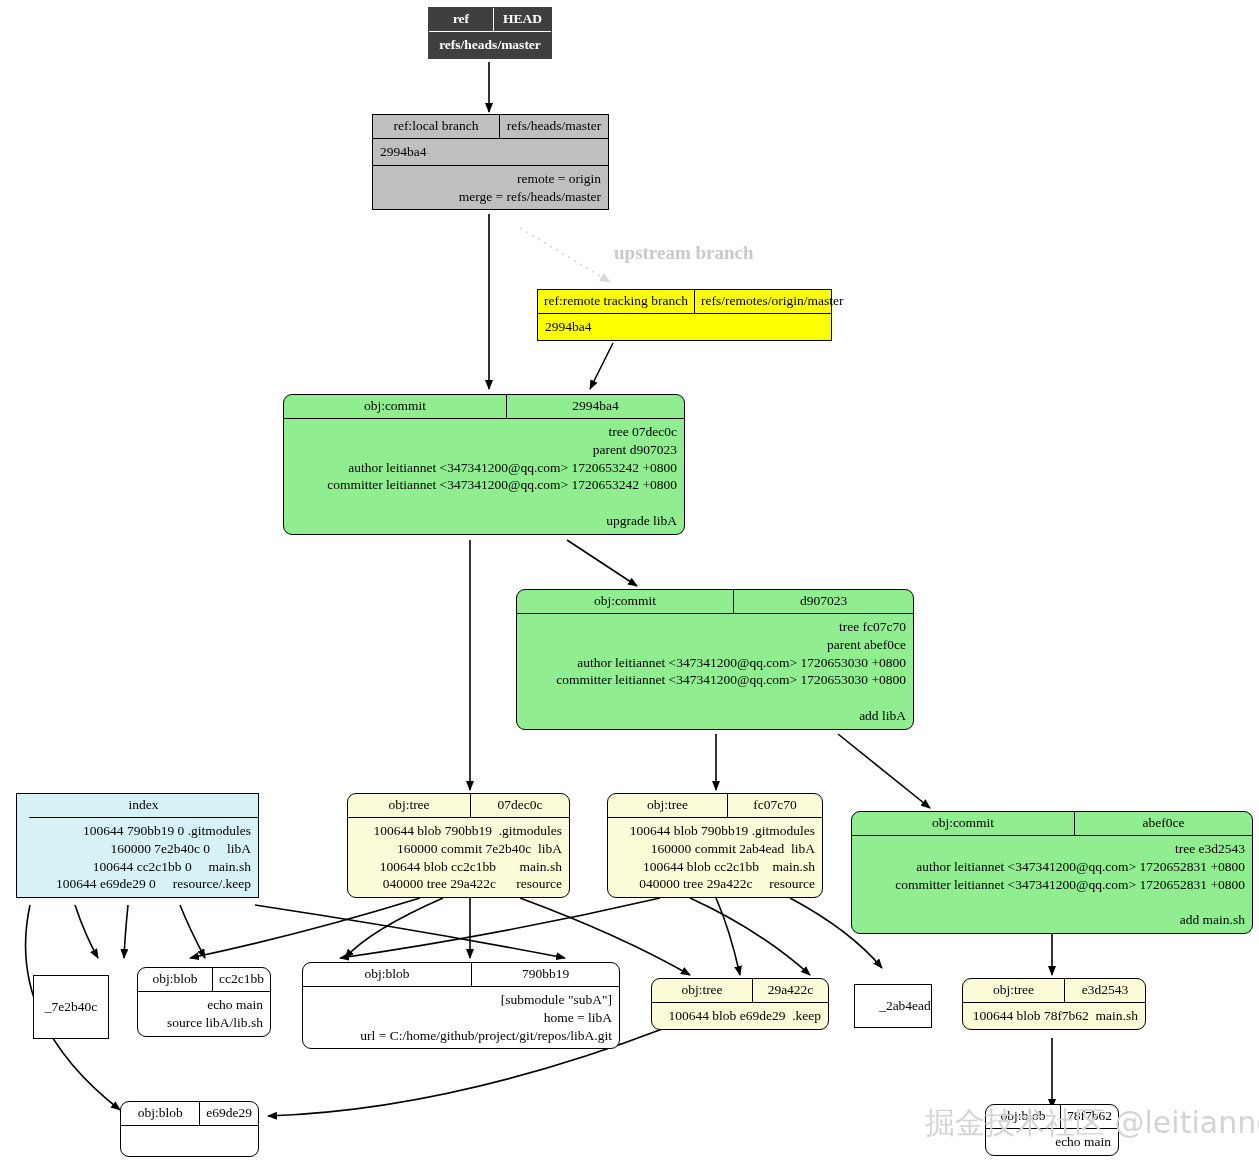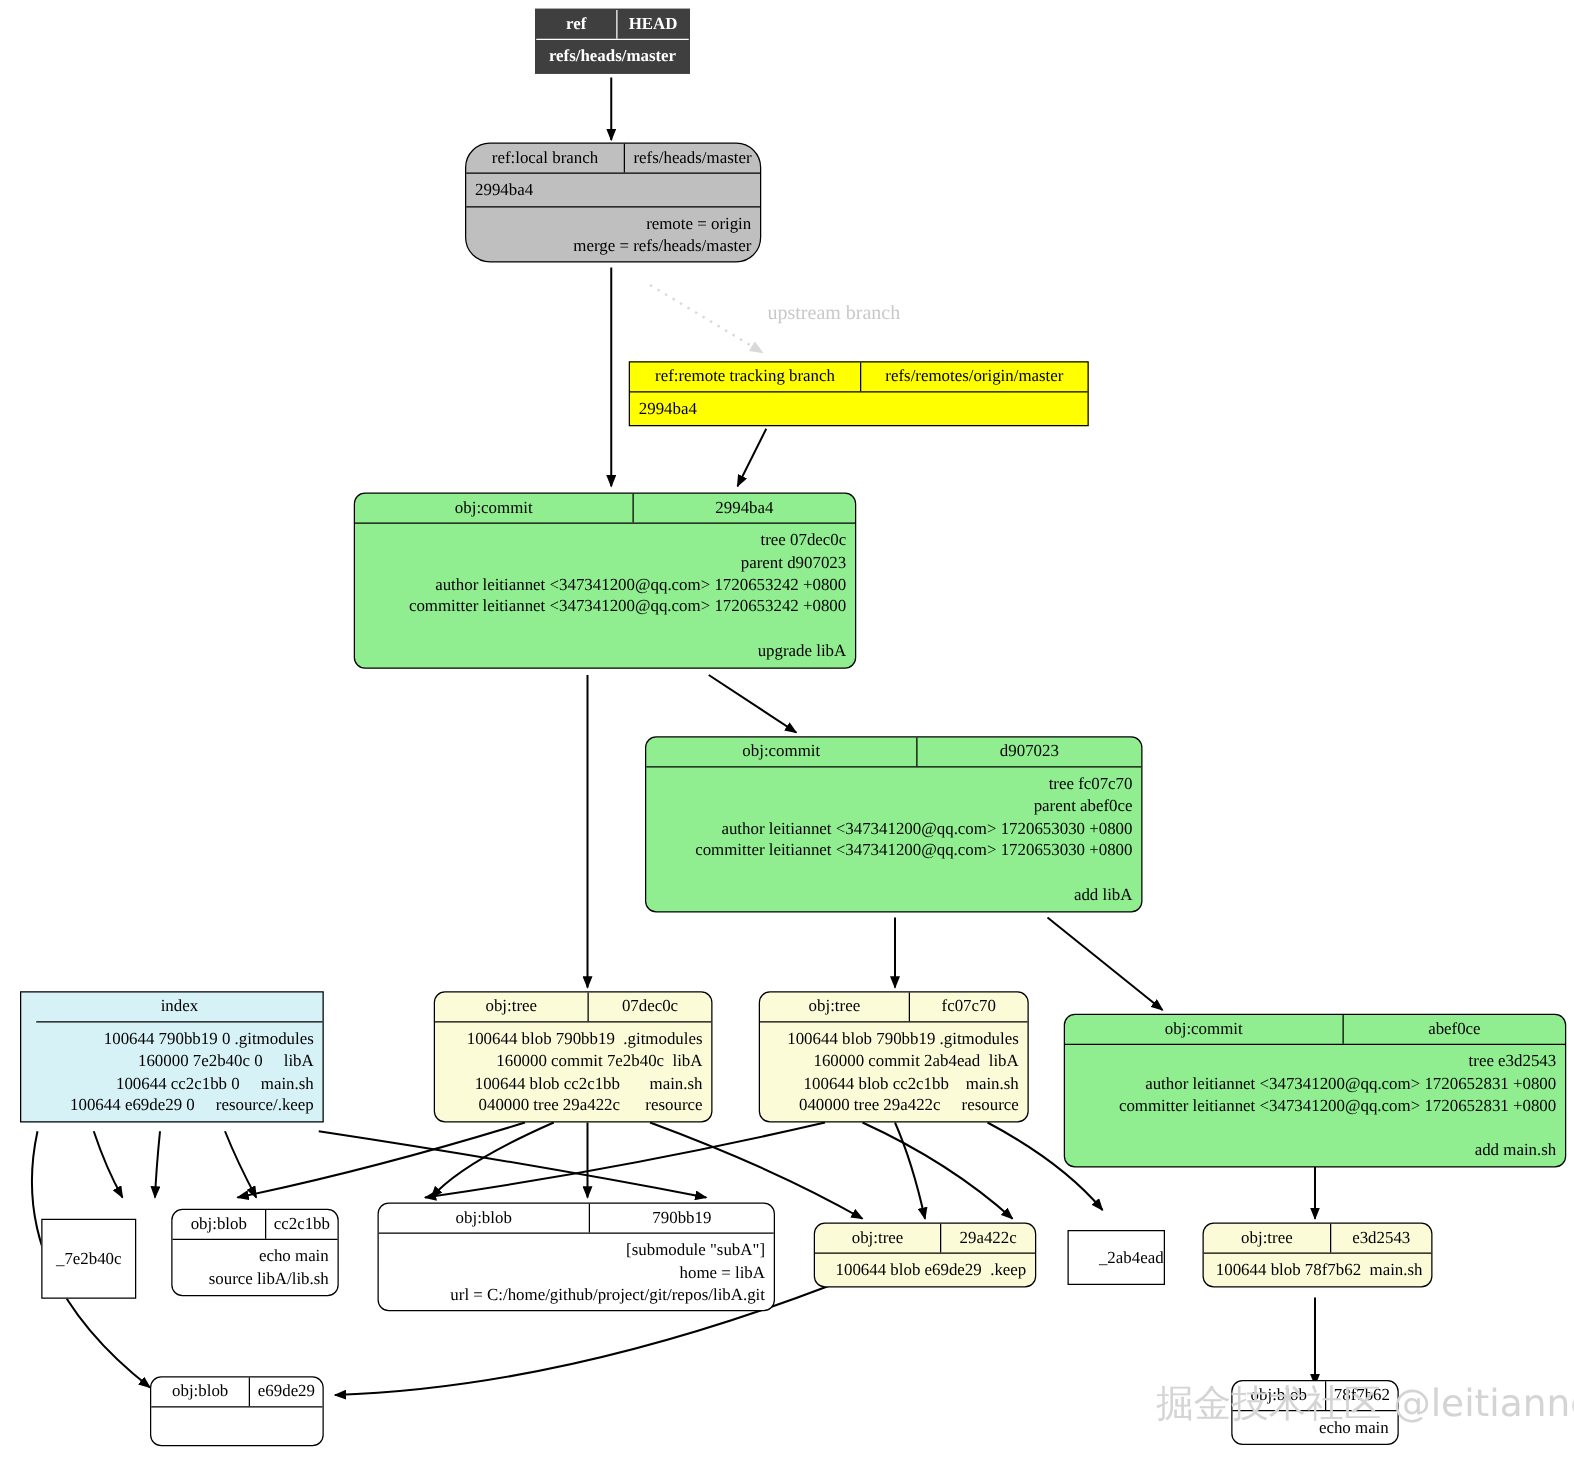--- a/index.html
+++ b/index.html
@@ -19,34 +19,34 @@
     padding:3px 6px;font-size:13.5px;line-height:1.25;white-space:nowrap;
   }
   .hdr .cell.left{border-right:1px solid #000;}
   .body{border-top:1px solid #000;padding:4px 7px;font-size:13.5px;line-height:1.32;}
   .body .row{white-space:pre;text-align:right;}
 
   
   .dark{background:#3f3f3f;border-color:#3f3f3f;color:#ffffff;font-weight:bold;}
   .dark .hdr .cell.left{border-right:1px solid #ffffff;}
   .dark .body{border-top:1px solid #ffffff;}
-  .grey{background:#bfbfbf;border-radius:20px;}
+  .grey{background:#bfbfbf;}
   .yellow{background:#ffff00;}
   .green{background:#90ee90;}
   .cream{background:#fbfbd8;}
   .blue{background:#d6f2f7;}
   .plain{background:#ffffff;}
 
   .center{text-align:center;}
   .plainbox{
     display:flex;align-items:center;justify-content:center;
     font-size:13.5px;
   }
   .edge-label{
-    position:absolute;z-index:2;font-size:16px;color:#c9c9c9;white-space:nowrap;
+    position:absolute;z-index:2;font-size:19px;color:#c9c9c9;white-space:nowrap;font-weight:bold;
   }
   #watermark{
     position:absolute;z-index:3;left:925px;top:1103px;
     font-size:30px;color:#d4d4d4;white-space:nowrap;
     font-family:"DejaVu Sans","Liberation Sans",sans-serif;
     pointer-events:none;
   }
 </style>
 </head>
 <body>
@@ -120,21 +120,21 @@
     </div>
     <div class="body">2994ba4</div>
     <div class="body">
       <div class="row">remote = origin</div>
       <div class="row">merge = refs/heads/master</div>
     </div>
   </div>
 
   <div class="edge-label" style="left:614px;top:242px;">upstream branch</div>
 
-  <div class="node yellow" style="left:503px;top:289px;width:368px;">
+  <div class="node yellow" style="left:537px;top:289px;width:295px;">
     <div class="hdr">
       <div class="cell left" style="width:172px;">ref:remote tracking branch</div>
       <div class="cell" style="flex:1;">refs/remotes/origin/master</div>
     </div>
     <div class="body">2994ba4</div>
   </div>
 
   <div class="node green rounded" style="left:283px;top:394px;width:402px;">
     <div class="hdr">
       <div class="cell left" style="width:210px;">obj:commit</div>

